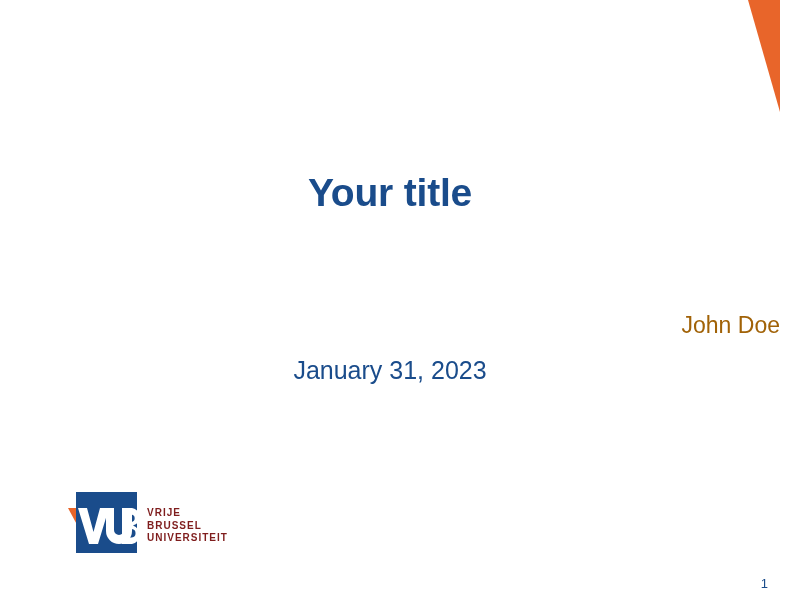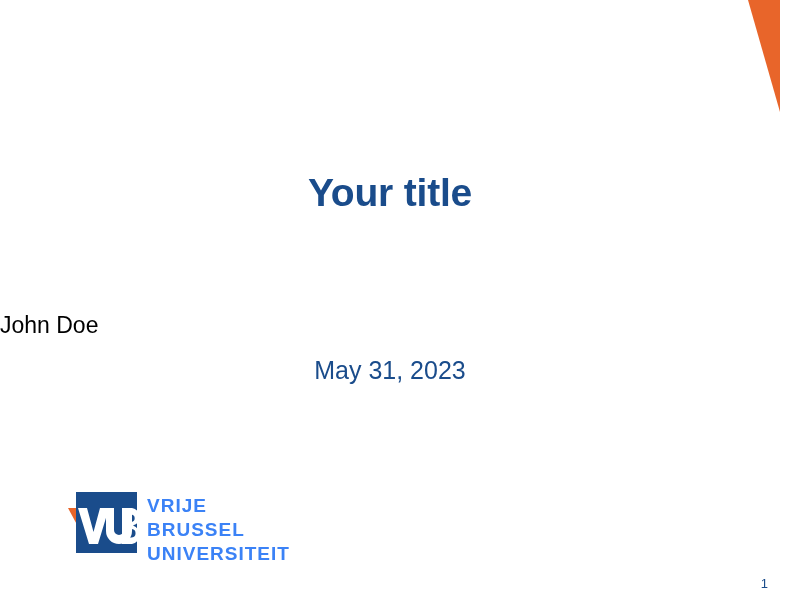--- a/index.html
+++ b/index.html
@@ -46,24 +46,24 @@
     letter-spacing: -0.2px;
     color: #1a4c8b;
     line-height: 1.1;
   }
 
   .slide-author {
     position: absolute;
     left: 0;
     right: 0;
     top: 312px;
-    text-align: left;
+    text-align: right;
     font-size: 23px;
     font-weight: normal;
-    color: #000000;
+    color: #a16207;
     line-height: 1.2;
   }
 
   .slide-date {
     position: absolute;
     left: 0;
     right: 0;
     top: 355px;
     text-align: center;
     font-size: 25px;
@@ -86,23 +86,23 @@
     width: 72px;
     height: 64px;
   }
   .logo-mark svg {
     display: block;
     width: 100%;
     height: 100%;
   }
   .logo-wordmark {
     margin-left: 9px;
-    margin-top: 4px;
-    color: #3b82f6;
-    font-size: 19px;
+    margin-top: 17px;
+    color: #7f1d1d;
+    font-size: 10px;
     font-weight: bold;
     letter-spacing: 1.0px;
     line-height: 1.26;
     text-transform: uppercase;
     white-space: nowrap;
   }
   .logo-wordmark div {
     display: block;
   }
 
@@ -124,21 +124,21 @@
   <div class="corner-wedge">
     <svg viewBox="0 0 32 112" preserveAspectRatio="none" aria-hidden="true">
       <polygon points="0,0 32,0 32,112" fill="#e8652a"></polygon>
     </svg>
   </div>
 
   <div class="slide-title">Your title</div>
 
   <div class="slide-author">John Doe</div>
 
-  <div class="slide-date">May 31, 2023</div>
+  <div class="slide-date">January 31, 2023</div>
 
   <div class="logo">
 
     <div class="logo-mark">
       <svg viewBox="0 0 72 64" aria-hidden="true">
 
         <polygon points="2,18 16,18 16,44" fill="#e8652a"></polygon>
 
         <rect x="10" y="2" width="61" height="61" fill="#1a4c8b"></rect>
 

